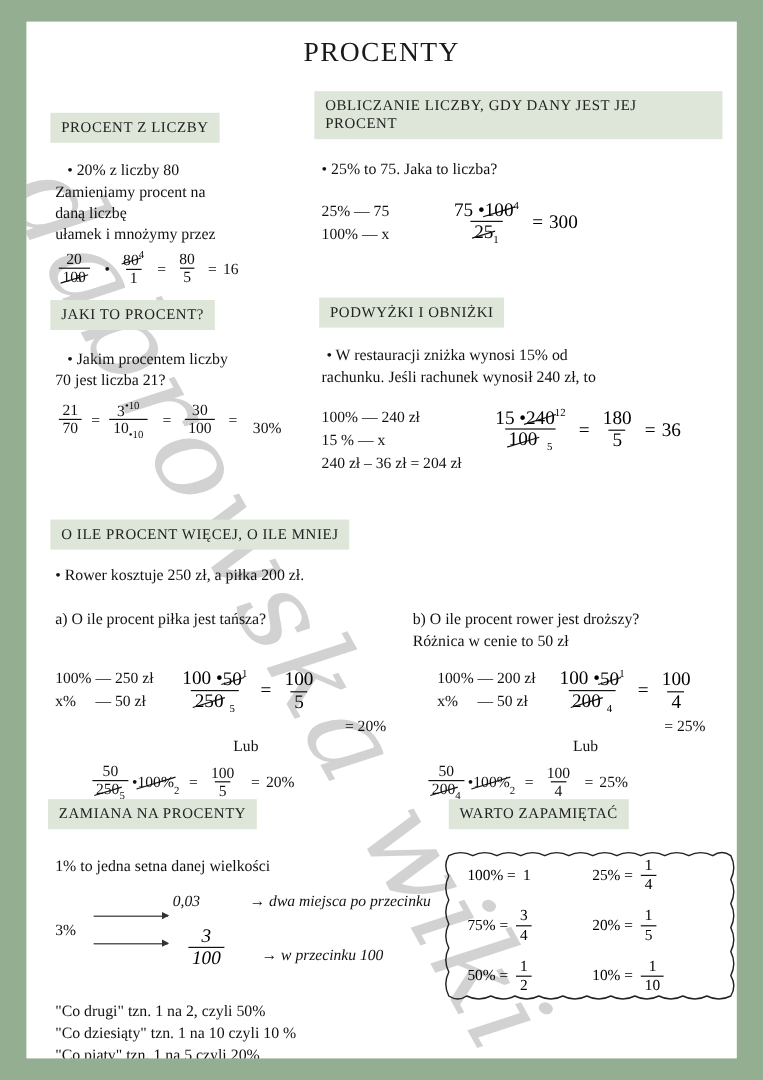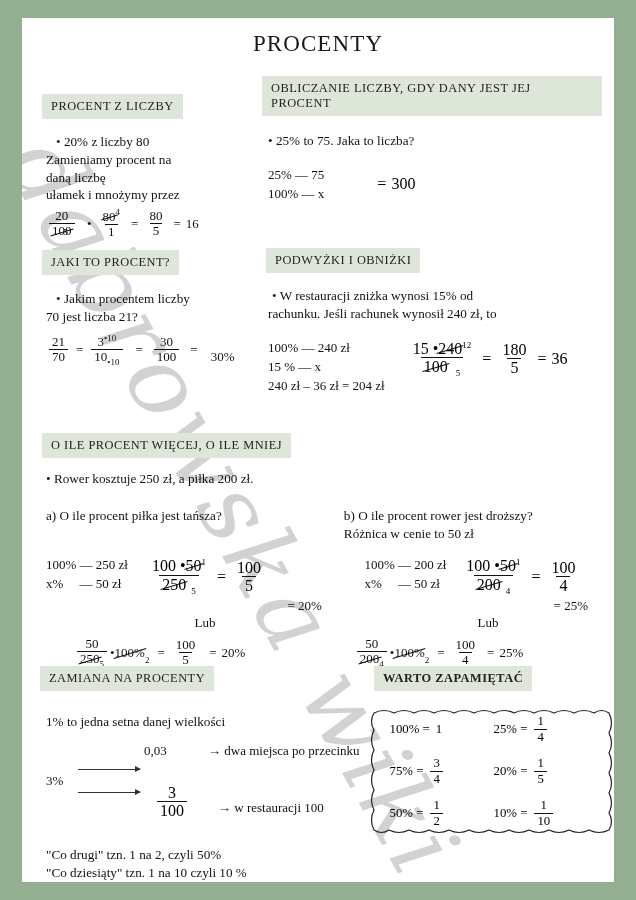--- a/index.html
+++ b/index.html
@@ -126,20 +126,24 @@
 
     <div class="sec" style="left:240px;top:58px;width:340px;">
       <div class="hdr">OBLICZANIE LICZBY, GDY DANY JEST JEJ PROCENT</div>
       <div class="txt" style="margin-top:16px;padding-left:6px;">• 25% to 75. Jaka to liczba?</div>
       <div class="row" style="margin-top:17px;">
         <div style="padding-left:6px;">
           <div class="math">25% — 75</div>
           <div class="math" style="margin-top:3px;">100% — x</div>
         </div>
         <div class="row" style="margin-left:48px;">
+          <span class="frac">
+            <span class="num"><span>75</span> <span>•</span><span class="strike">100</span><span class="sup">4</span></span>
+            <span class="den"><span class="strike">25</span><span class="sub">1</span></span>
+          </span>
           <span class="eq">=</span>
           <span>300</span>
         </div>
       </div>
     </div>
 
     <div class="sec" style="left:20px;top:232px;width:215px;">
       <div class="hdr">JAKI TO PROCENT?</div>
       <div class="txt" style="margin-top:15px;padding-left:14px;">• Jakim procentem liczby</div>
       <div class="txt" style="padding-left:4px;">70 jest liczba 21?</div>
@@ -286,44 +290,44 @@
     <div class="sec" style="left:18px;top:648px;width:320px;">
       <div class="hdr">ZAMIANA NA PROCENTY</div>
       <div class="txt" style="margin-top:22px;padding-left:6px;">1% to jedna setna danej wielkości</div>
 
       <div class="row" style="margin-top:12px;padding-left:6px;align-items:center;">
         <span class="math" style="width:28px;">3%</span>
         <span style="display:flex;flex-direction:column;gap:22px;margin-left:4px;">
           <span class="arrowline"></span>
           <span class="arrowline"></span>
         </span>
-        <span style="display:flex;flex-direction:column;gap:25px;margin-left:4px;">
+        <span style="display:flex;flex-direction:column;gap:13px;margin-left:4px;font-style:italic;">
           <span class="row">
             <span class="math" style="width:56px;">0,03</span>
             <span class="math" style="margin-left:8px;">→ dwa miejsca po przecinku</span>
           </span>
           <span class="row">
             <span style="width:56px;display:flex;justify-content:flex-start;padding-left:10px;">
               <span class="frac">
                 <span class="num">3</span>
                 <span class="den">100</span>
               </span>
             </span>
-            <span class="math" style="margin-left:8px;position:relative;top:6px;">→ w restauracji 100</span>
+            <span class="math" style="margin-left:8px;position:relative;top:6px;">→ w przecinku 100</span>
           </span>
         </span>
       </div>
 
       <div class="txt" style="margin-top:26px;padding-left:6px;">"Co drugi" tzn. 1 na 2, czyli 50%</div>
       <div class="txt" style="padding-left:6px;">"Co dziesiąty" tzn. 1 na 10 czyli 10 %</div>
       <div class="txt" style="padding-left:6px;">"Co piąty" tzn. 1 na 5 czyli 20%</div>
     </div>
 
     <div class="sec" style="left:348px;top:648px;width:240px;">
-      <div class="hdr" style="margin-left:4px;font-weight:bold;">WARTO ZAPAMIĘTAĆ</div>
+      <div class="hdr" style="margin-left:4px;">WARTO ZAPAMIĘTAĆ</div>
       <div class="wavebox" style="margin-top:18px;">
         <svg width="243" height="125" viewBox="0 0 243 125">
           <path id="wavypath" fill="none" stroke="#222" stroke-width="1.2" d="M 4 4 Q 14 -1 24 4 Q 34 -1 44 4 Q 54 -1 64 4 Q 74 -1 84 4 Q 94 -1 104 4 Q 114 -1 124 4 Q 134 -1 144 4 Q 154 -1 164 4 Q 174 -1 184 4 Q 194 -1 204 4 Q 214 -1 224 4 Q 231.5 -1 239 4 Q 244 14 239 24 Q 244 34 239 44 Q 244 54 239 64 Q 244 74 239 84 Q 244 94 239 104 Q 244 112.5 239 121 Q 229 126 219 121 Q 209 126 199 121 Q 189 126 179 121 Q 169 126 159 121 Q 149 126 139 121 Q 129 126 119 121 Q 109 126 99 121 Q 89 126 79 121 Q 69 126 59 121 Q 49 126 39 121 Q 29 126 19 121 Q 11.5 126 4 121 Q -1 111 4 101 Q -1 91 4 81 Q -1 71 4 61 Q -1 51 4 41 Q -1 31 4 21 Q -1 12.5 4 4 Z"></path>
         </svg>
         <div class="inner">
           <div class="memo-grid">
             <div class="memo-cell">
                 <span>100% =</span>
                 <span style="margin-left: 6px;">1</span>
               </div>

